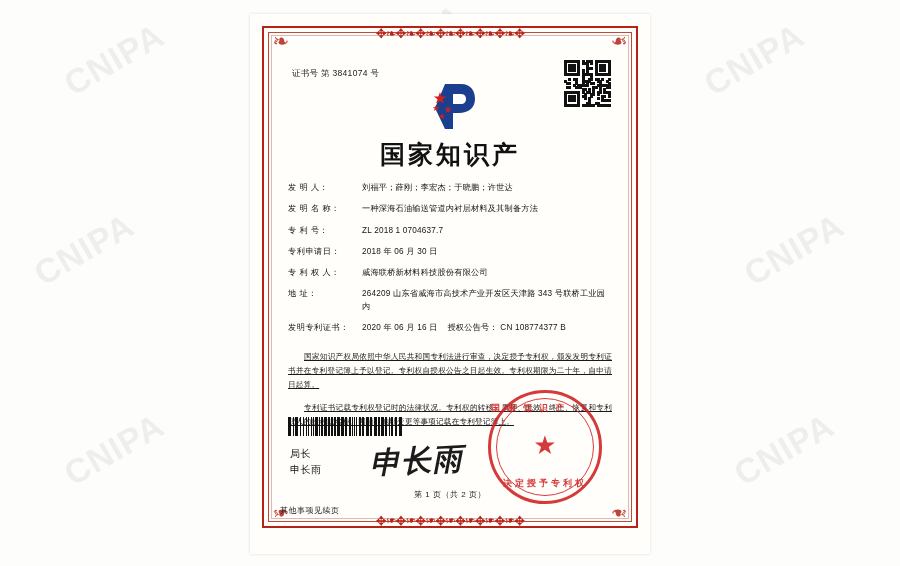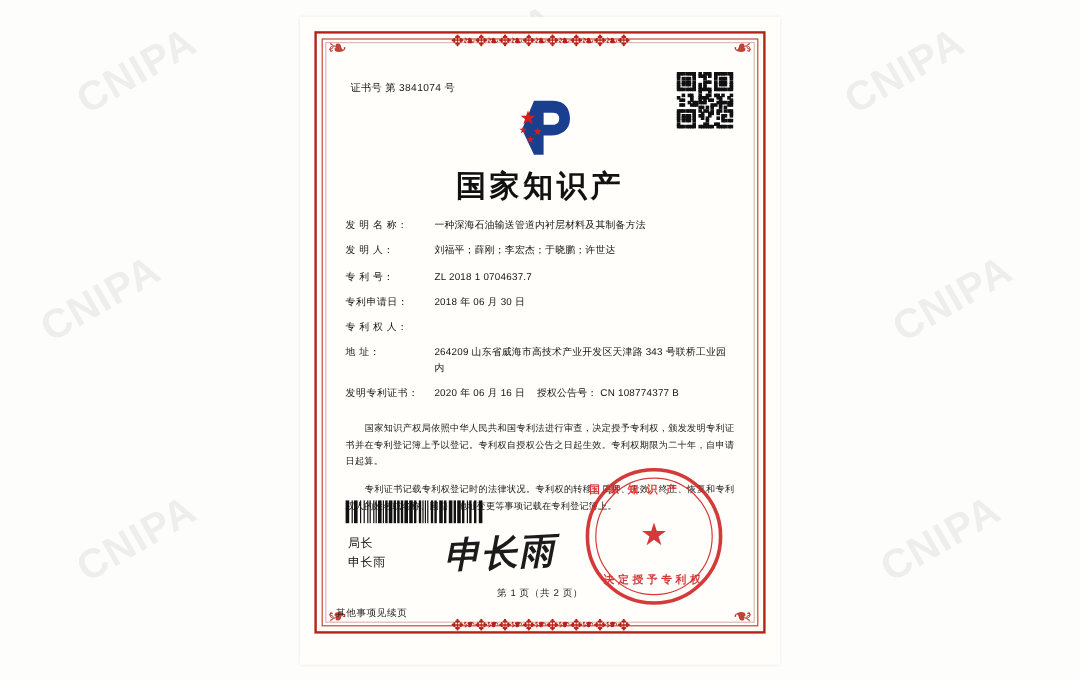--- a/index.html
+++ b/index.html
@@ -204,20 +204,21 @@
     top: 300px;
     font-size: 7.6px;
     color: #1a1a1a;
     line-height: 1.85;
     letter-spacing: 0.2px;
   }
   .paragraphs p {
     margin: 0 0 9px 0;
     text-indent: 16px;
     text-align: justify;
+    text-decoration: underline;
   }
 
   
   .barcode {
     position: absolute;
     left: 8px;
     bottom: 78px;
     width: 118px;
     height: 19px;
   }
@@ -587,37 +588,38 @@
             <polygon points="27,33 27.8,35.3 30.2,35.3 28.2,36.8 29,39.1 27,37.7 25,39.1 25.8,36.8 23.8,35.3 26.2,35.3"></polygon>
             <polygon points="21,25 21.8,27.3 24.2,27.3 22.2,28.8 23,31.1 21,29.7 19,31.1 19.8,28.8 17.8,27.3 20.2,27.3"></polygon>
           </g>
         </svg>
       </div>
 
       <div class="title">国家知识产</div>
 
       <div class="fields" id="fields">
           <div class="field-row">
+            <div class="field-label">发 明 人：</div>
+            <div class="field-value">刘福平；薛刚；李宏杰；于晓鹏；许世达</div>
+          </div>
+          <div class="field-row">
             <div class="field-label">发 明 名 称：</div>
             <div class="field-value">一种深海石油输送管道内衬层材料及其制备方法</div>
-          </div>
-          <div class="field-row">
-            <div class="field-label">发 明 人：</div>
-            <div class="field-value">刘福平；薛刚；李宏杰；于晓鹏；许世达</div>
           </div>
           <div class="field-row">
             <div class="field-label">专 利 号：</div>
             <div class="field-value">ZL 2018 1 0704637.7</div>
           </div>
           <div class="field-row">
             <div class="field-label">专利申请日：</div>
             <div class="field-value">2018 年 06 月 30 日</div>
           </div>
           <div class="field-row">
             <div class="field-label">专 利 权 人：</div>
+            <div class="field-value">威海联桥新材料科技股份有限公司</div>
           </div>
           <div class="field-row">
             <div class="field-label">地 址：</div>
             <div class="field-value">264209 山东省威海市高技术产业开发区天津路 343 号联桥工业园内</div>
           </div>
           <div class="field-row">
             <div class="field-label">发明专利证书：</div>
             <div class="field-value">2020 年 06 月 16 日&nbsp;&nbsp;&nbsp;&nbsp;授权公告号：&nbsp;CN 108774377 B</div>
           </div>
         </div>

